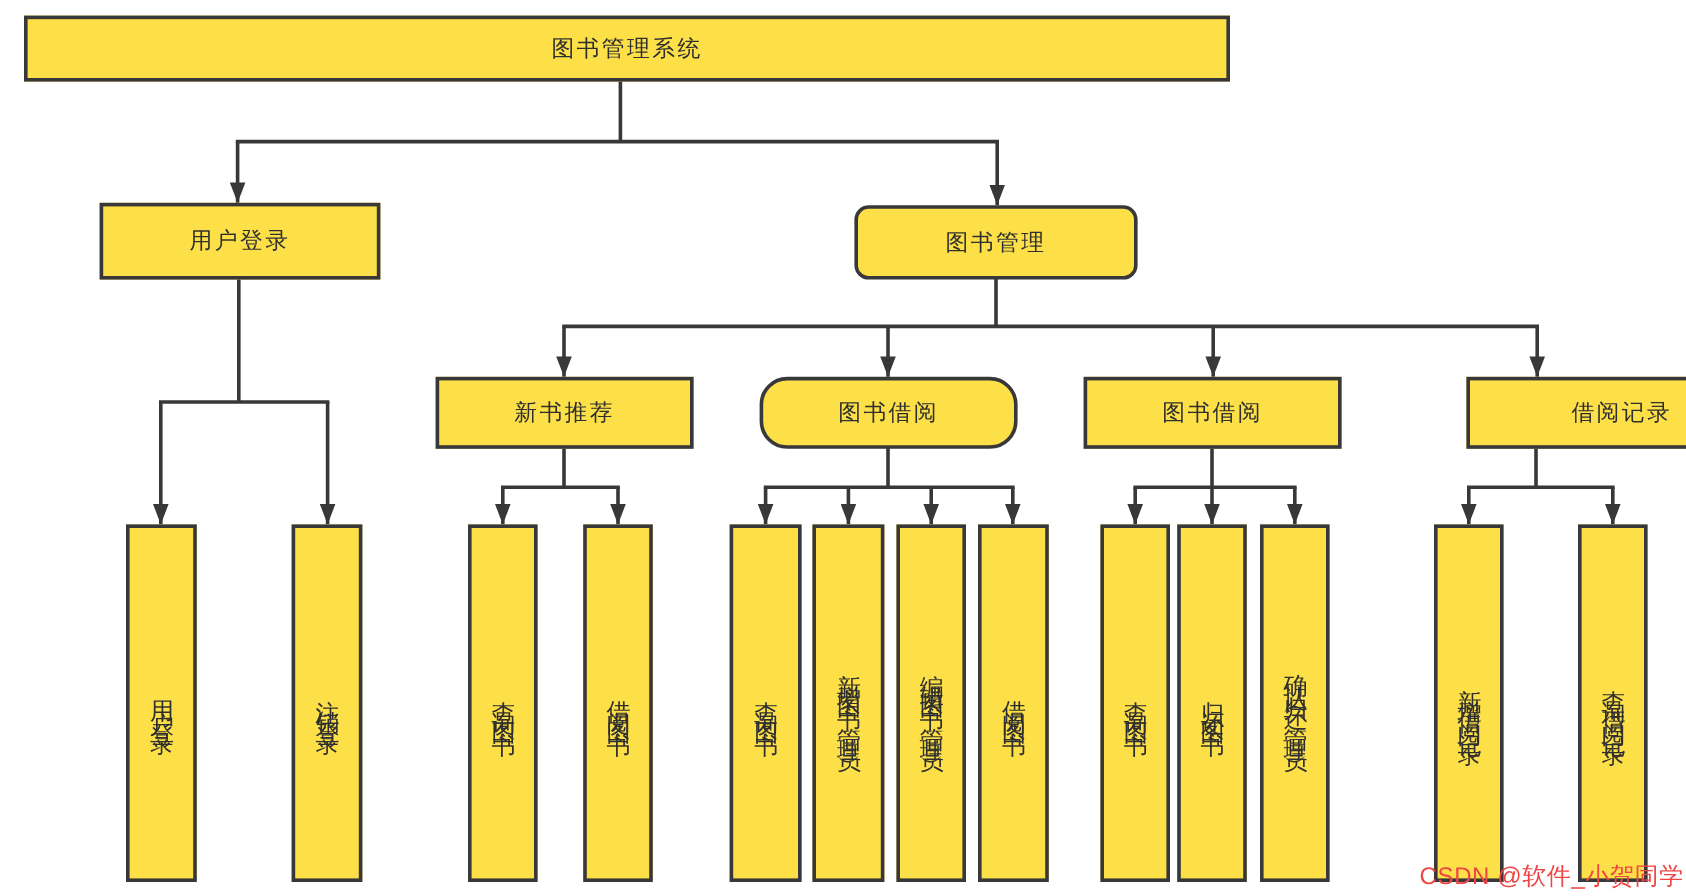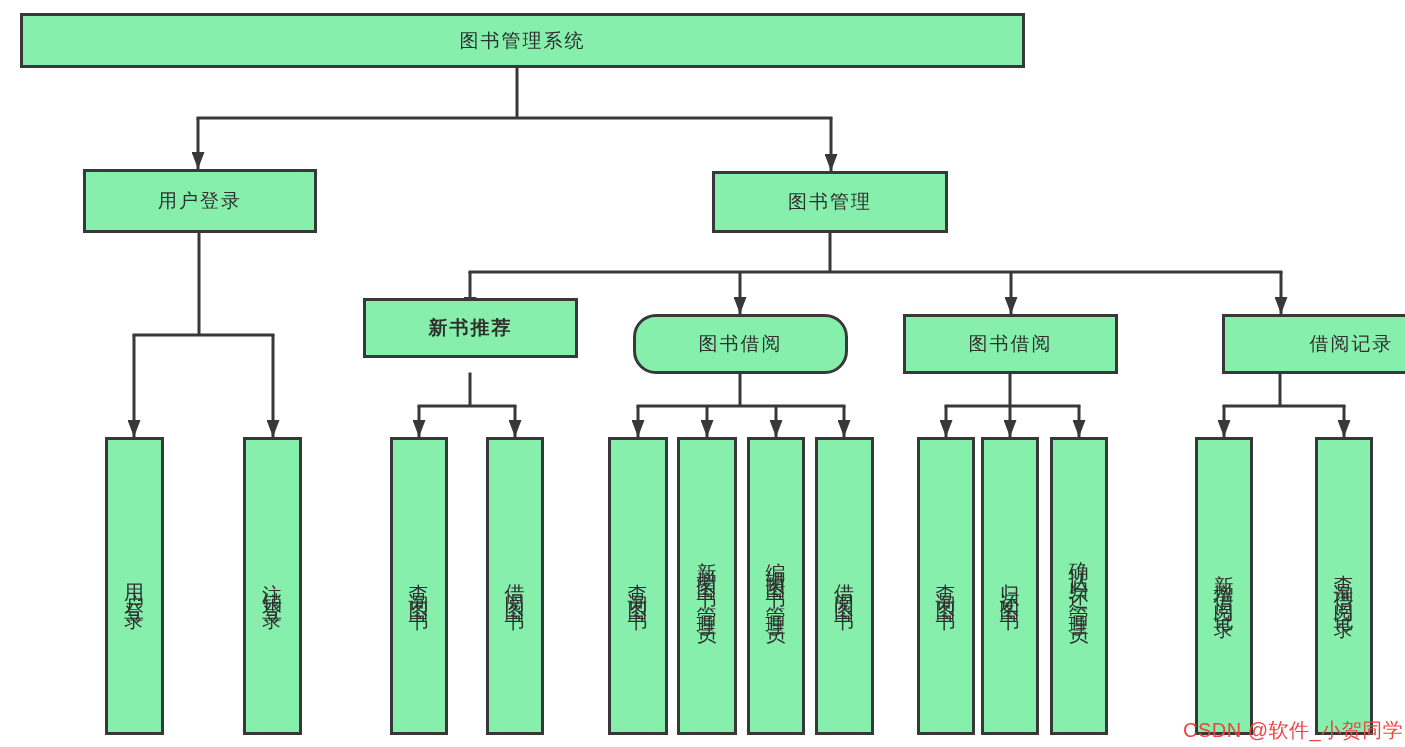--- a/index.html
+++ b/index.html
@@ -8,21 +8,21 @@
     width:1405px;height:747px;
     background:#ffffff;
     font-family:"Liberation Sans", sans-serif;
     overflow:hidden;
   }
   #wires{position:absolute;left:0;top:0;width:1405px;height:747px;}
   .box{
     position:absolute;
     box-sizing:border-box;
     border:3px solid #38383a;
-    background:#86efac;
+    background:#fde047;
     display:flex;
     align-items:center;
     justify-content:center;
     color:#2f2f2f;
   }
   .hlabel{
     font-size:19px;
     letter-spacing:2px;
     white-space:nowrap;
   }
@@ -85,25 +85,25 @@
     </g>
   </svg>
 
   <div class="box" style="left:20px;top:13px;width:1005px;height:55px;">
     <span class="hlabel">图书管理系统</span>
   </div>
 
   <div class="box" style="left:83px;top:169px;width:234px;height:64px;">
     <span class="hlabel">用户登录</span>
   </div>
-  <div class="box" style="left:712px;top:171px;width:236px;height:62px;">
+  <div class="box" style="left:712px;top:171px;width:236px;height:62px;border-radius:12px;">
     <span class="hlabel">图书管理</span>
   </div>
 
-  <div class="box" style="left:363px;top:298px;width:215px;height:60px;font-weight:bold;">
+  <div class="box" style="left:363px;top:314px;width:215px;height:60px;">
     <span class="hlabel">新书推荐</span>
   </div>
   <div class="box" style="left:633px;top:314px;width:215px;height:60px;border-radius:23px;">
     <span class="hlabel">图书借阅</span>
   </div>
   <div class="box" style="left:903px;top:314px;width:215px;height:60px;">
     <span class="hlabel">图书借阅</span>
   </div>
   <div class="box" style="left:1222px;top:314px;width:259px;height:60px;">
     <span class="hlabel">借阅记录</span>

